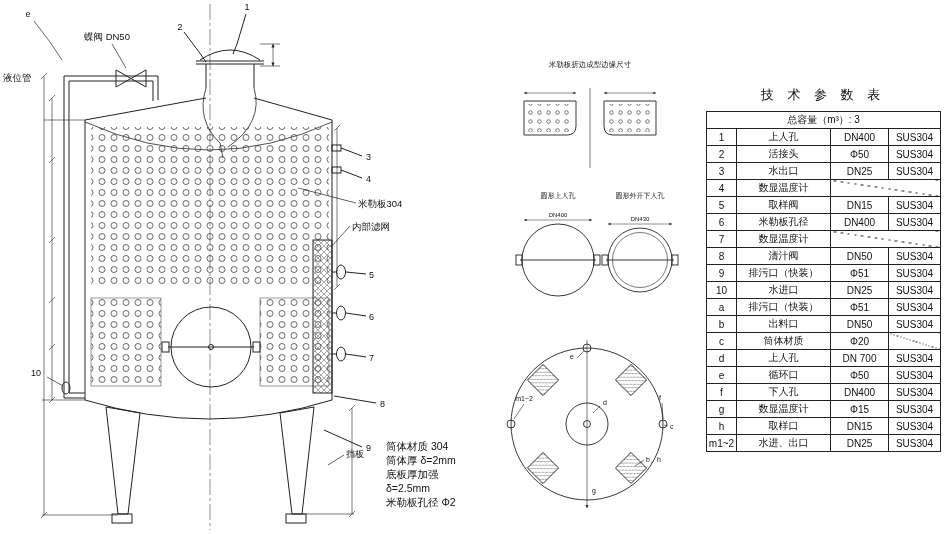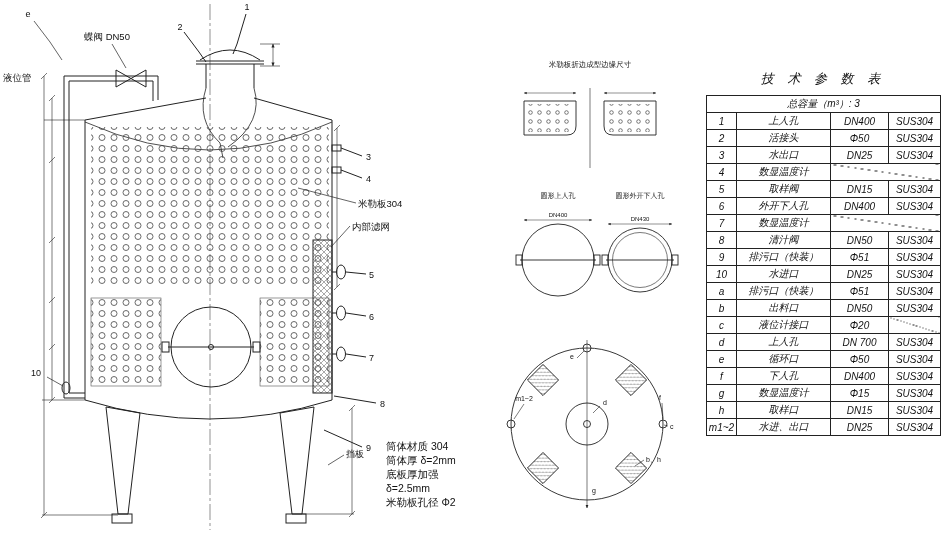--- a/index.html
+++ b/index.html
@@ -1,20 +1,20 @@
 <!DOCTYPE html>
 <html><head>
 <meta charset="utf-8">
 <style>
   * { margin:0; padding:0; box-sizing:border-box; }
   html,body { width:947px; height:534px; background:#fff; font-family:"Liberation Sans", sans-serif; }
   .canvas { position:relative; width:947px; height:534px; background:#fff; overflow:hidden; color:#111; }
   .panel { position:absolute; }
   svg text { fill:#111; font-family:"Liberation Sans", sans-serif; }
-  .table-panel { position:absolute; left:706px; top:70px; width:234px;font-style:italic; }
+  .table-panel { position:absolute; left:706px; top:86px; width:234px; }
   .table-title { text-align:center; font-size:13px; letter-spacing:5px; margin-bottom:7px; color:#111; }
   table.params { border-collapse:collapse; width:100%; table-layout:fixed; }
   table.params th, table.params td {
     border:1px solid #222; font-size:10px; font-weight:normal; text-align:center;
     height:17px; padding:0 1px; overflow:hidden; white-space:nowrap; color:#111;
   }
   td.capacity-cell { text-align:left; padding-left:5px; }
   td.na { background-image:linear-gradient(to top right, transparent 49.4%, #222 49.4%, #222 50.6%, transparent 50.6%); }
 </style>
 </head>
@@ -351,21 +351,21 @@
             <td colspan="2" class="na"></td>
           </tr>
           <tr>
             <td>5</td>
             <td>取样阀</td>
             <td>DN15</td>
             <td>SUS304</td>
           </tr>
           <tr>
             <td>6</td>
-            <td>外开下人孔</td>
+            <td>米勒板孔径</td>
             <td>DN400</td>
             <td>SUS304</td>
           </tr>
           <tr>
             <td>7</td>
             <td>数显温度计</td>
             <td colspan="2" class="na"></td>
           </tr>
           <tr>
             <td>8</td>
@@ -392,21 +392,21 @@
             <td>SUS304</td>
           </tr>
           <tr>
             <td>b</td>
             <td>出料口</td>
             <td>DN50</td>
             <td>SUS304</td>
           </tr>
           <tr>
             <td>c</td>
-            <td>液位计接口</td>
+            <td>筒体材质</td>
             <td>Φ20</td>
             <td class="na"></td>
           </tr>
           <tr>
             <td>d</td>
             <td>上人孔</td>
             <td>DN 700</td>
             <td>SUS304</td>
           </tr>
           <tr>

